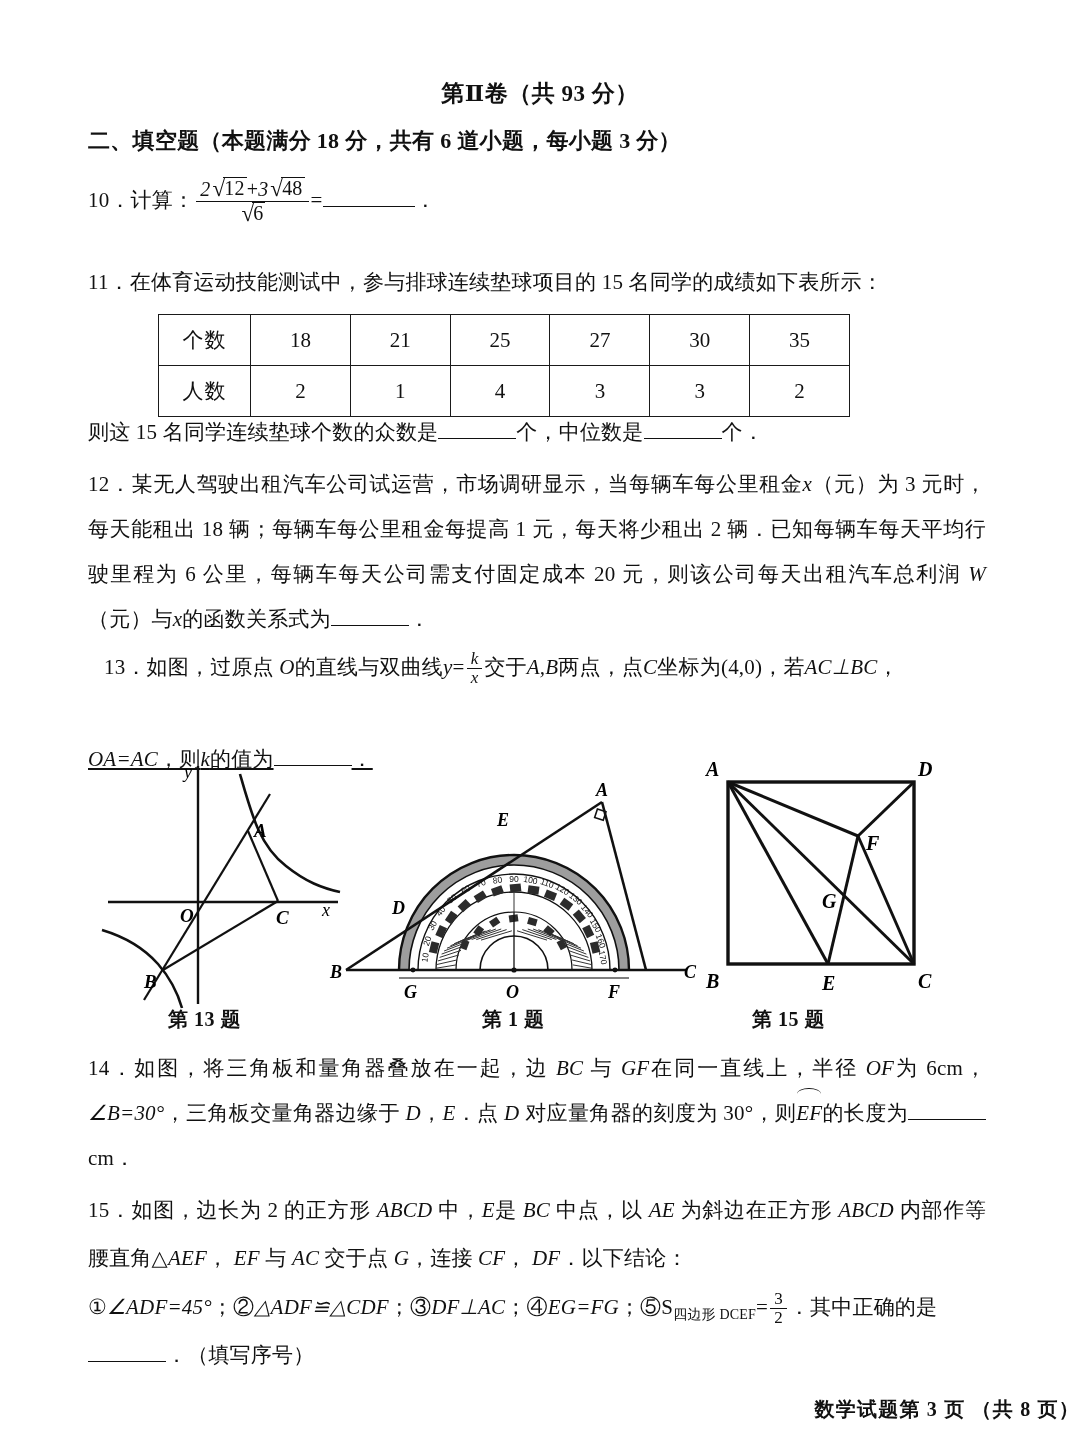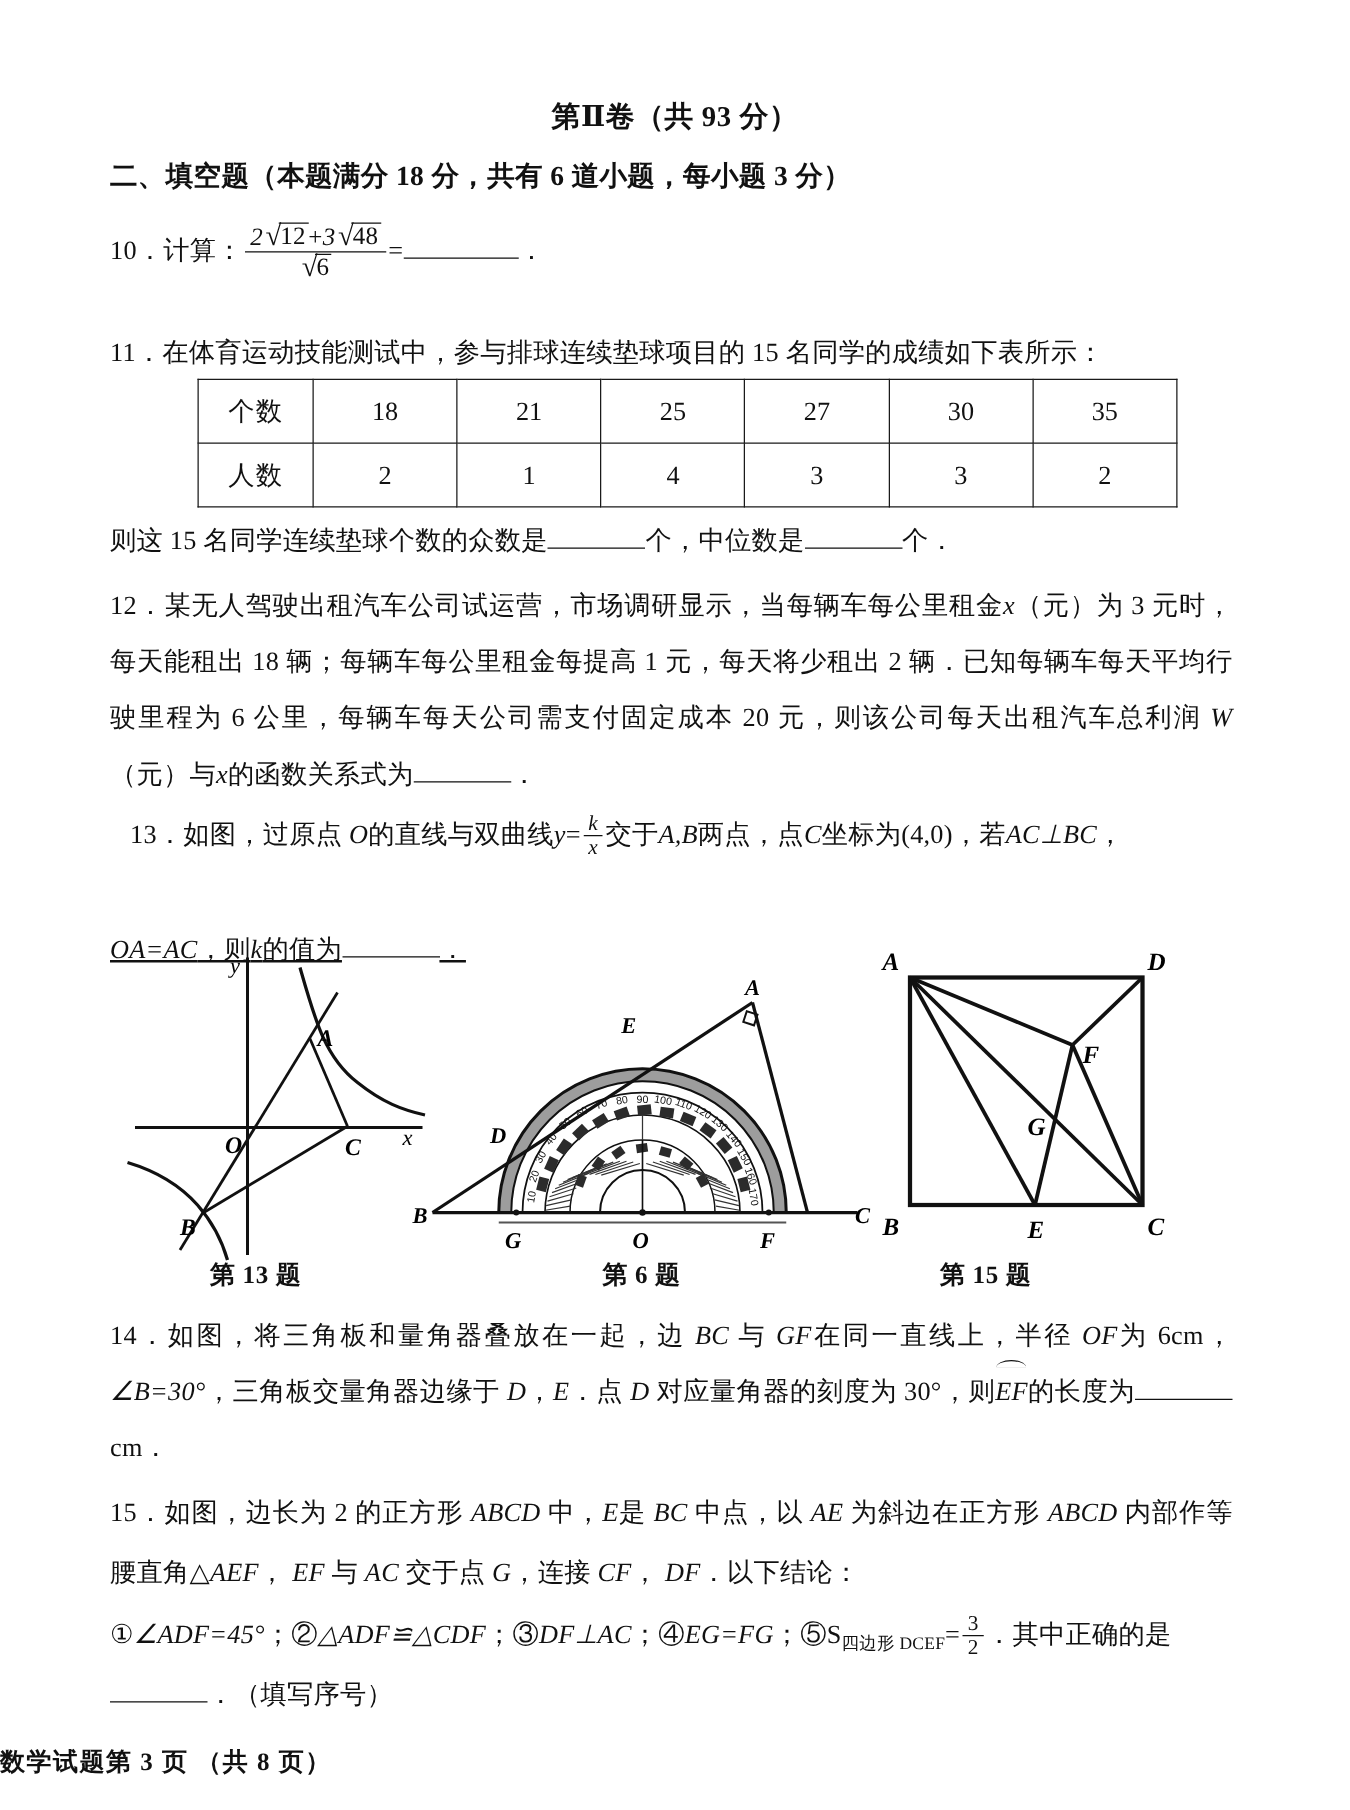--- a/index.html
+++ b/index.html
@@ -88,22 +88,22 @@
     padding: 0 2px 0 1px;
     margin-left: -2px;
     position: relative;
     top: -1px;
   }
 
   
   .tbl {
     position: absolute;
     left: 158px;
-    top: 303px;
-    width: 784px;
+    top: 314px;
+    width: 692px;
     border-collapse: collapse;
     table-layout: fixed;
   }
   .tbl td {
     border: 1.8px solid #1a1a1a;
     height: 48px;
     text-align: center;
     vertical-align: middle;
     font-size: 21px;
     font-family: "Liberation Serif", serif;
@@ -131,21 +131,21 @@
   }
   .cap13 { left: 168px; }
   .cap14 { left: 482px; }
   .cap15 { left: 752px; }
 
   
   .footer {
     position: absolute;
     left: 0; right: 0;
     top: 1396px;
-    text-align: left;
+    text-align: right;
     font-size: 20px;
     font-weight: 700;
     letter-spacing: 1.2px;
   }
 
   .lbl { font-family: "Liberation Serif", serif; font-style: italic; font-weight: 700; font-size: 19px; }
   .sub { font-size: 14px; vertical-align: sub; }
   .ov-arc { position: relative; display: inline-block; }
   .ov-arc::before {
     content: "";
@@ -400,21 +400,21 @@
         <text x="6" y="232" font-size="20" font-style="italic" font-weight="700" font-family="Liberation Serif, serif">B</text>
         <text x="218" y="232" font-size="20" font-style="italic" font-weight="700" font-family="Liberation Serif, serif">C</text>
         <text x="122" y="234" font-size="20" font-style="italic" font-weight="700" font-family="Liberation Serif, serif">E</text>
         <text x="166" y="94" font-size="20" font-style="italic" font-weight="700" font-family="Liberation Serif, serif">F</text>
         <text x="122" y="152" font-size="20" font-style="italic" font-weight="700" font-family="Liberation Serif, serif">G</text>
       </svg>
     </div>
   </div>
 
   <div class="cap cap13">第 13 题</div>
-  <div class="cap cap14">第 6 题</div>
+  <div class="cap cap14">第 1 题</div>
   <div class="cap cap15">第 15 题</div>
 
   <div class="q" style="top:1046px;">
     <span>14．</span><span>如图，将三角板和量角器叠放在一起，边</span>
     <span class="ital">BC</span>
     <span>与</span>
     <span class="ital">GF</span><span>在同一直线上，半径</span>
     <span class="ital">OF</span><span>为 6cm，</span><span class="ital">∠B=30°</span><span>，三角板交量角器边缘于</span>
     <span class="ital">D</span><span>，</span><span class="ital">E</span><span>．点</span>
     <span class="ital">D</span>

